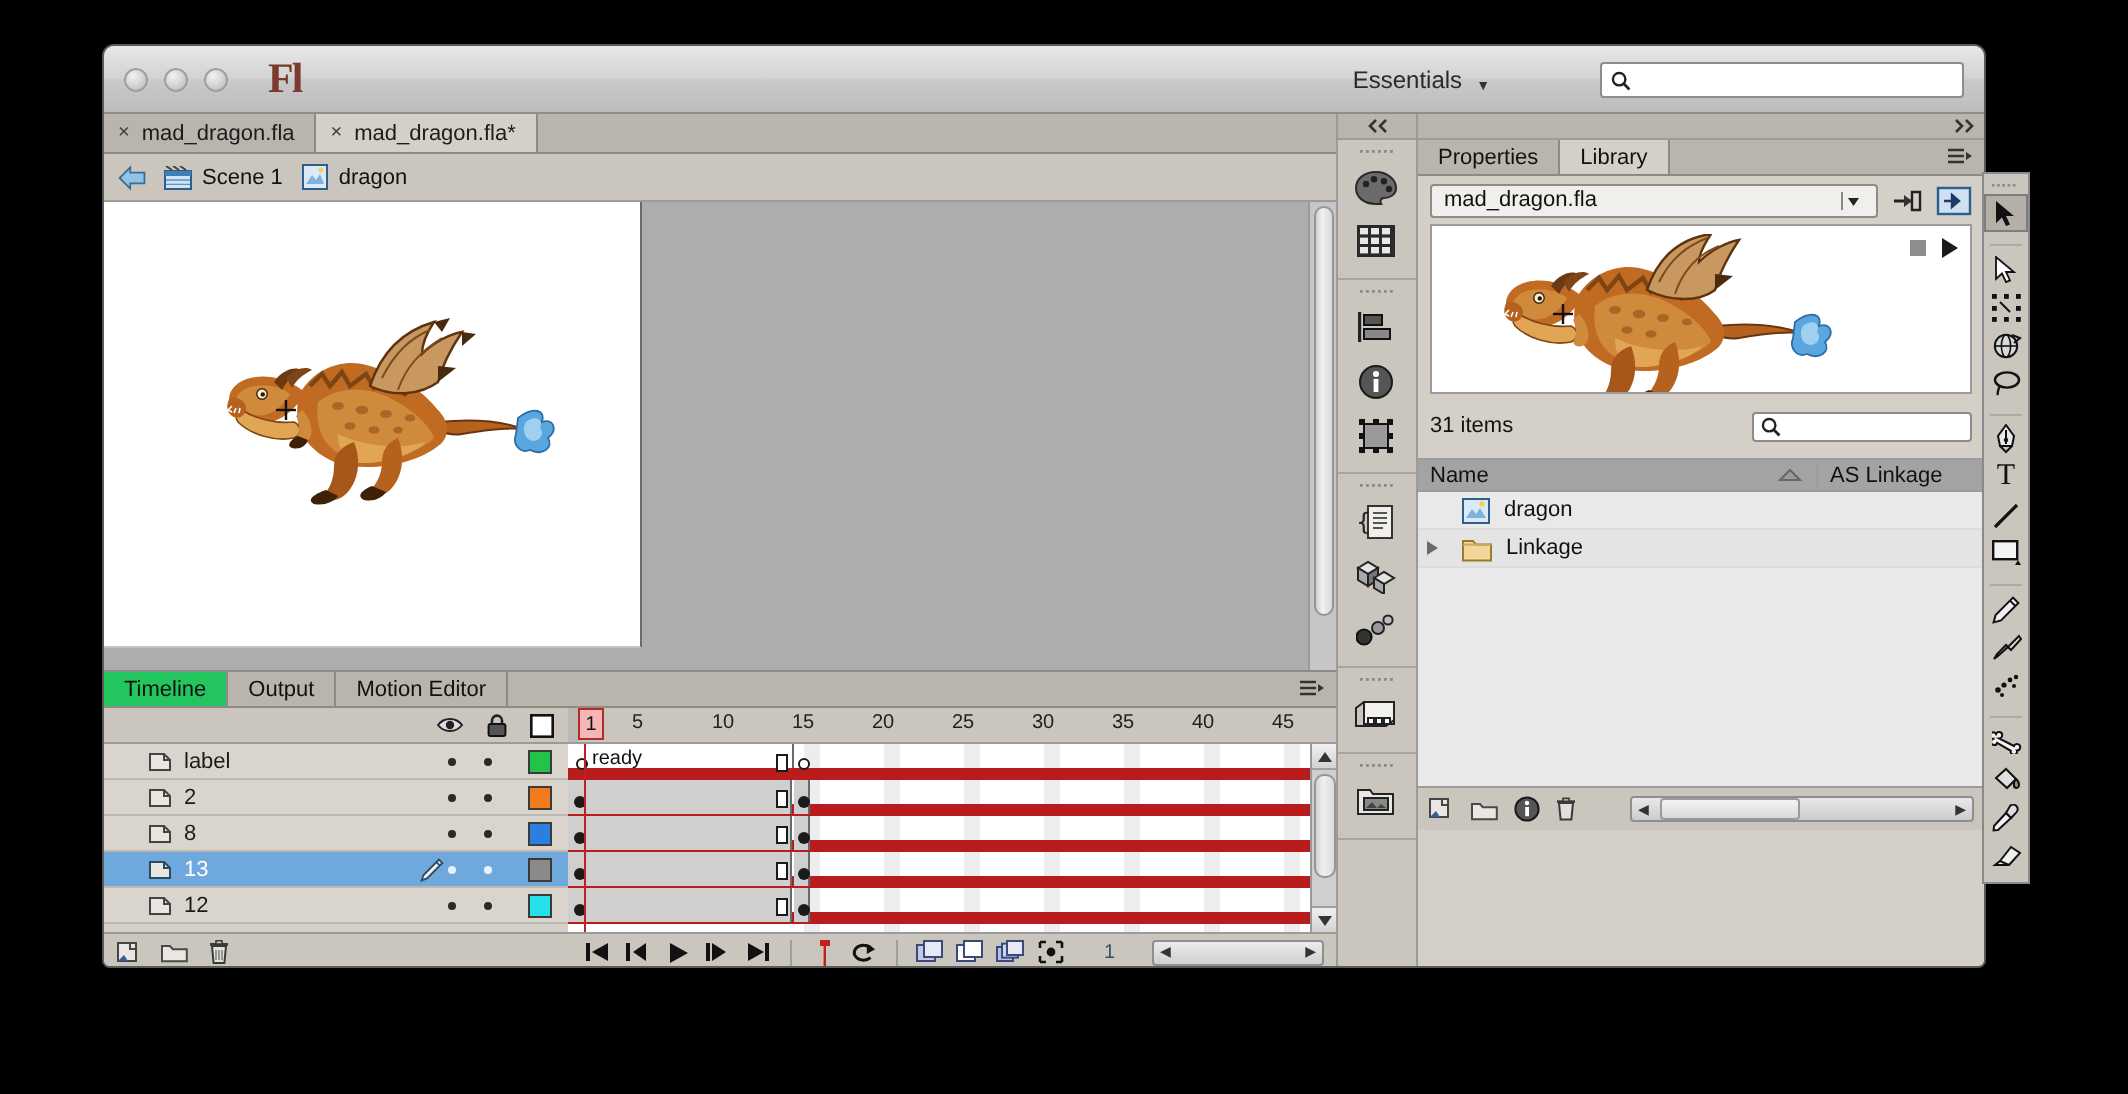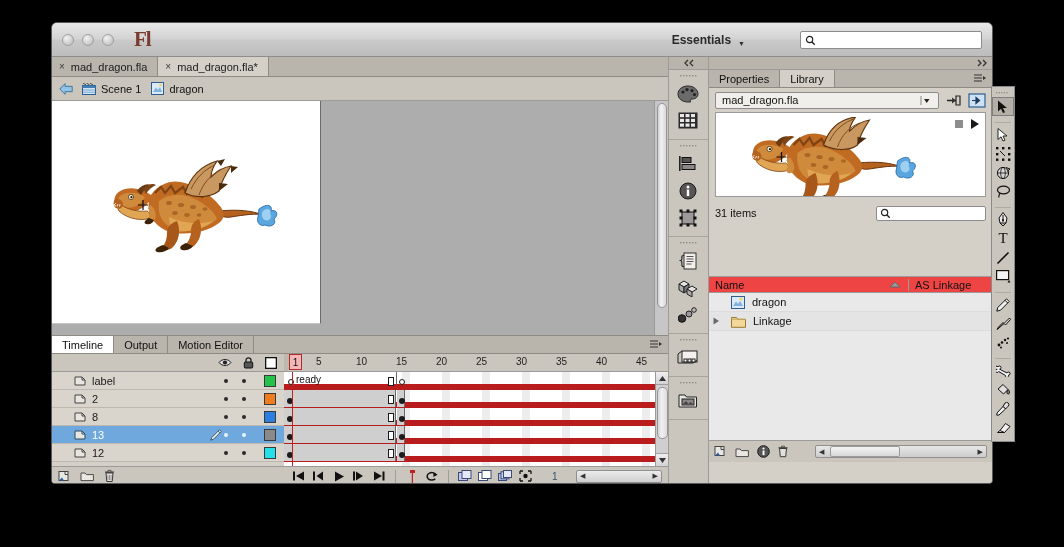--- a/index.html
+++ b/index.html
@@ -36,21 +36,21 @@
   }
   .fl-logo {
     position: absolute; left: 82px; top: 4px;
     font-family: "Liberation Serif", serif;
     font-weight: bold; font-size: 21px;
     color: #7a3b2e; letter-spacing: -1px;
   }
   .workspace {
     position: absolute; right: 243px; top: 8px;
     display: flex; align-items: flex-end; gap: 7px;
-    font-size: 12px; font-weight: bold; color: #2a2a2a;
+    font-size: 12px; font-weight: normal; color: #2a2a2a;
     padding: 2px 4px; cursor: default;
   }
   .ws-caret { font-size: 7px; color: #333; }
   .searchbox {
     position: absolute; right: 10px; top: 8px;
     width: 182px; height: 18px;
     background: #fff; border: 1px solid #8c8c8c;
     border-radius: 2px; display: flex; align-items: center;
   }
   .searchbox .mag { margin-left: 4px; }
@@ -132,21 +132,21 @@
   }
 
   
   .timeline-wrap { height: 149px; background: #d4d0c8; border-top: 1px solid #8f8b84; }
   .tl-tabs { height: 18px; display: flex; background: #b9b5ad; border-bottom: 1px solid #8f8b84; }
   .tl-tab {
     padding: 0 10px; font-size: 11px; color: #111;
     display: flex; align-items: center; border-right: 1px solid #8f8b84;
     cursor: default;
   }
-  .tl-tab.active { background: #ffffff; font-weight: normal; }
+  .tl-tab.active { background: #22c55e; font-weight: normal; }
   .tl-menu { margin-left: auto; padding-right: 6px; display:flex; align-items:center; }
 
   .tl-main { display: flex; height: 112px; }
   .layer-col { width: 232px; }
   .layer-head {
     height: 18px; background: #cac6be; border-bottom: 1px solid #9b9b9b;
     display: flex; align-items: center; justify-content: flex-end;
     padding-right: 7px; gap: 11px;
   }
   .layer-rows { background: #d7d3cb; }
@@ -274,22 +274,22 @@
   .lib-count {
     height: 20px; display: flex; align-items: center; padding: 16px 6px;
     justify-content: space-between; font-size: 11px; color: #111;
   }
   .lib-search {
     width: 110px; height: 15px; background: #fff; border: 1px solid #8c8c8c;
     border-radius: 2px; display: flex; align-items: center; padding-left: 3px;
   }
   .lib-search input { border:0; outline:0; background:transparent; width: 88px; font-size:10px; font-family:"Liberation Sans",sans-serif; }
   .lib-colhdr {
-    height: 17px; background: #ef4444; border-top: 1px solid #9b9b9b; border-bottom: 1px solid #9b9b9b;
-    display: flex; align-items: center; font-size: 11px; color: #111; margin-top: 47px;
+    height: 17px; background: #a3a3a3; border-top: 1px solid #9b9b9b; border-bottom: 1px solid #9b9b9b;
+    display: flex; align-items: center; font-size: 11px; color: #111;
   }
   .col-name { flex: 1; padding-left: 6px; display: flex; align-items: center; justify-content: space-between; padding-right: 6px; }
   .col-link { width: 84px; border-left: 1px solid #9b9b9b; padding-left: 6px; }
   .lib-list { background: #e9e9e9; height: 147px; }
   .lib-row {
     height: 19px; display: flex; align-items: center; font-size: 11px; color: #111;
     border-bottom: 1px solid #dcdcdc; cursor: default;
   }
   .lib-row.alt { background: #e4e4e4; }
   .lib-row .disc { width: 14px; display:flex; justify-content:center; }

